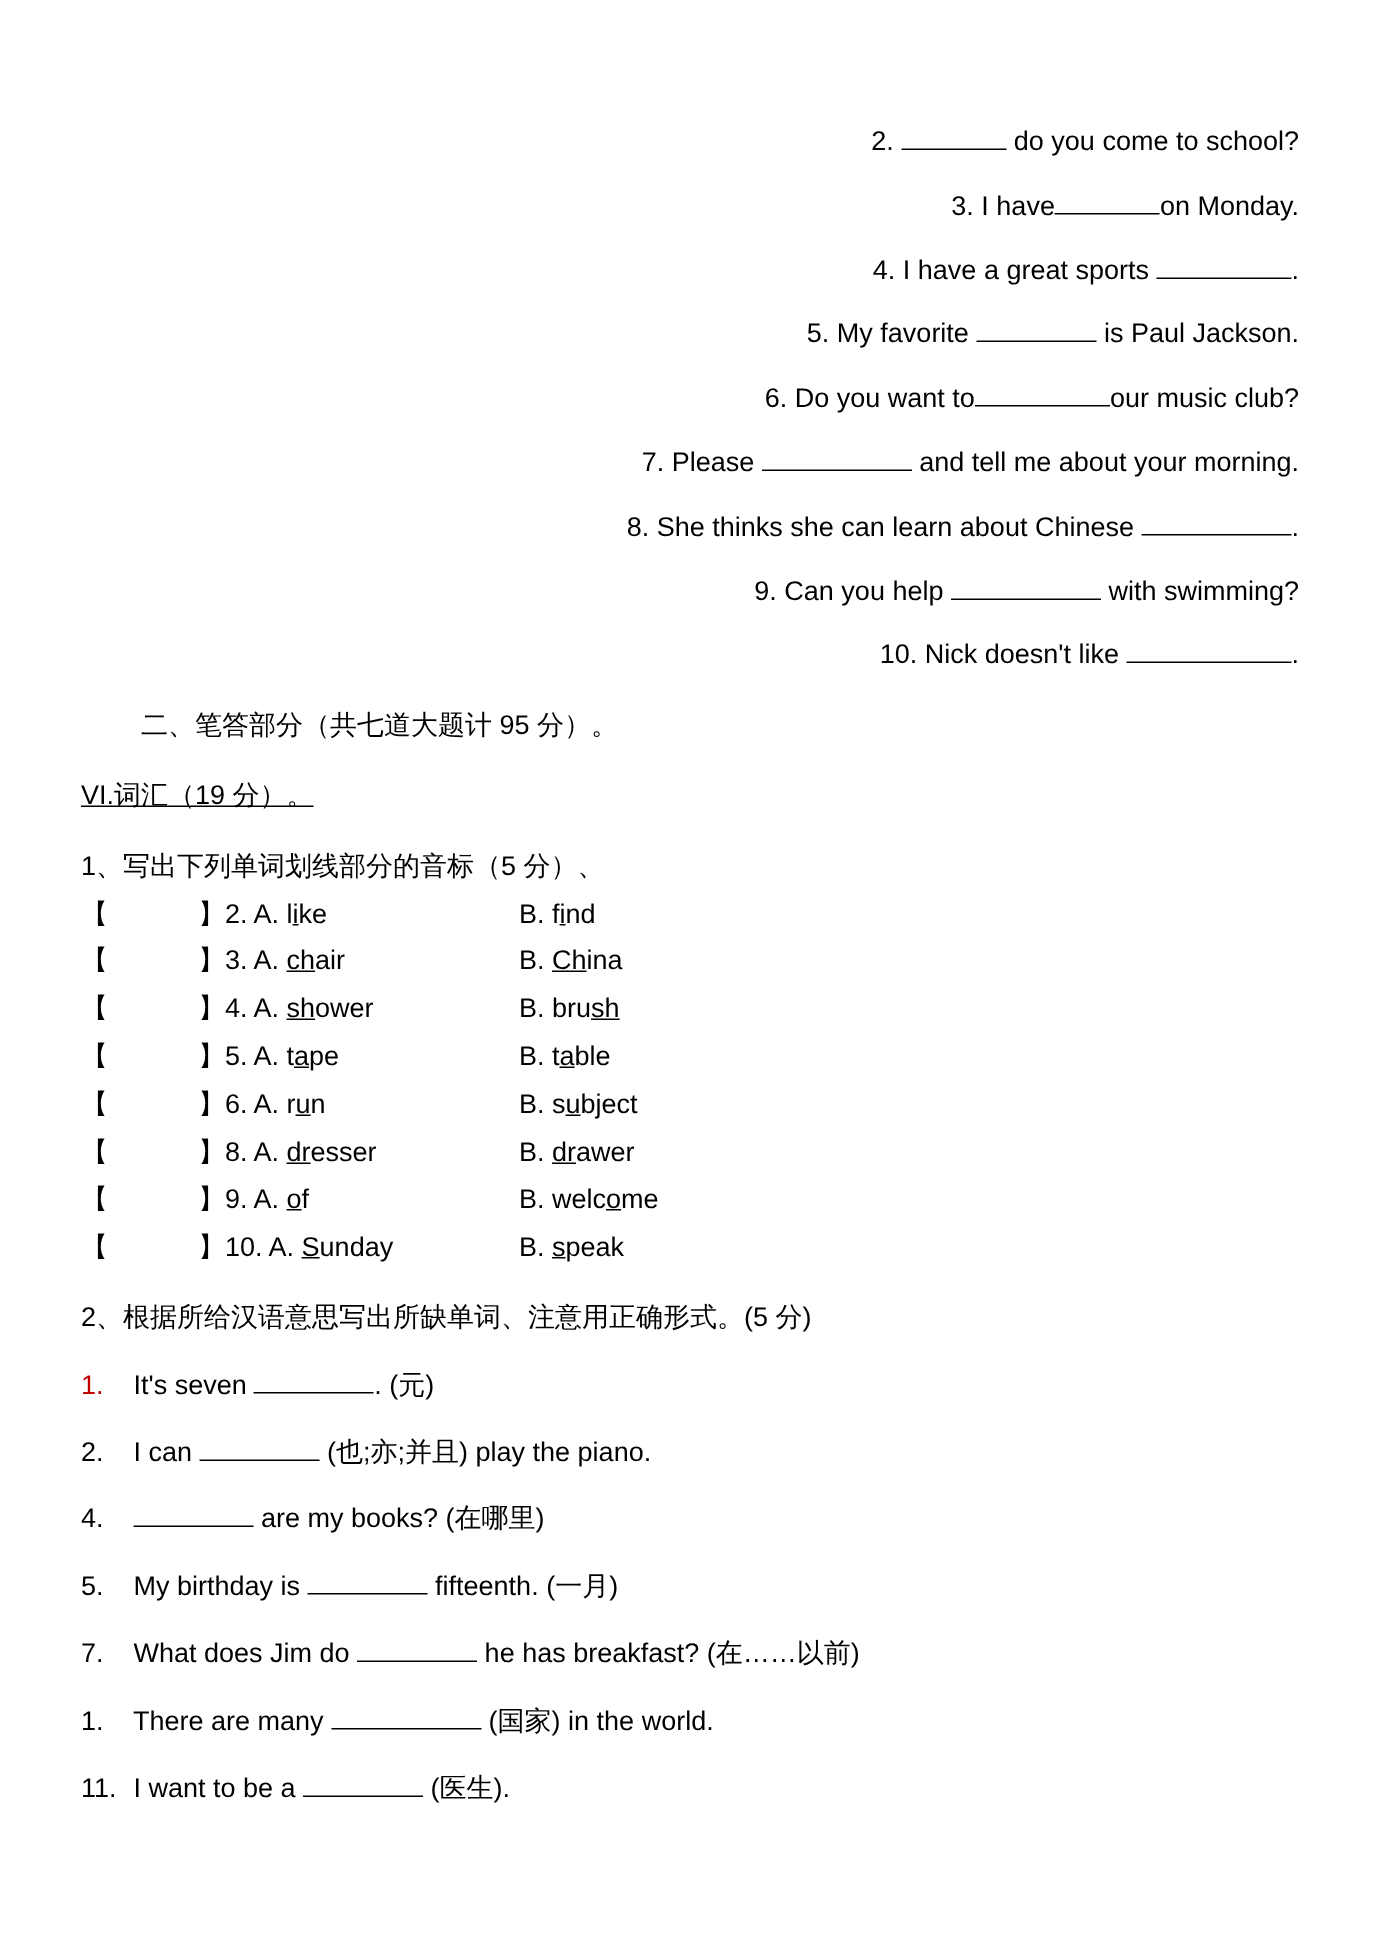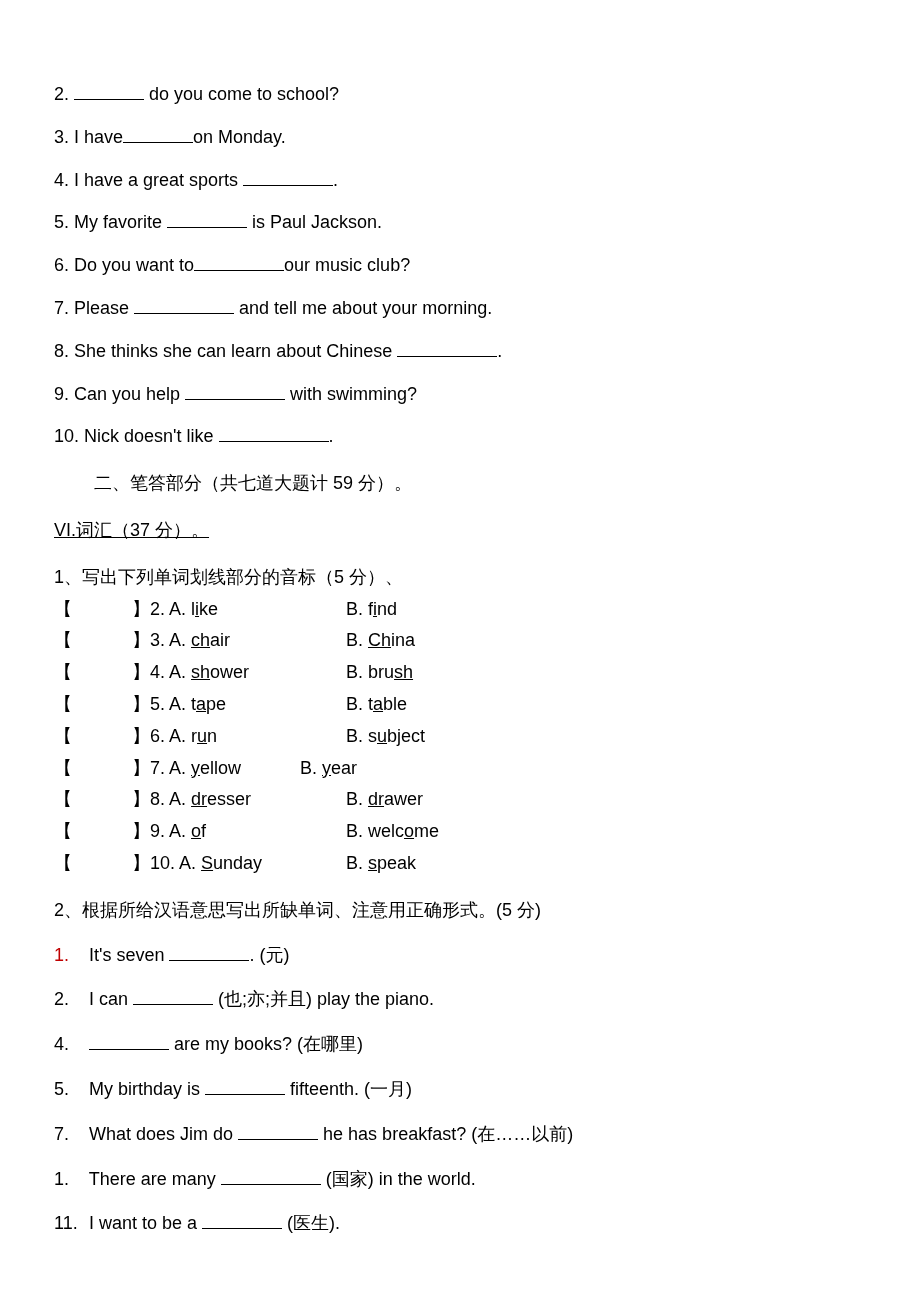--- a/index.html
+++ b/index.html
@@ -13,20 +13,21 @@
     font-family: Arial, "Microsoft YaHei", sans-serif;
     font-size: 18px;
     color: #000;
     line-height: 1.6;
   }
   .page {
     padding: 80px 54px 60px 54px;
   }
   .q-block p {
     margin: 0 0 14px 0;
+    text-align: right;
   }
   .blank {
     display: inline-block;
     border-bottom: 1px solid #000;
     height: 1em;
     vertical-align: baseline;
   }
   .w70 { width: 70px; }
   .w80 { width: 80px; }
   .w90 { width: 90px; }
@@ -60,32 +61,31 @@
       <p>4. I have a great sports <span class="blank w90"></span>.</p>
       <p>5. My favorite <span class="blank w80"></span> is Paul Jackson.</p>
       <p>6. Do you want to<span class="blank w90"></span>our music club?</p>
       <p>7. Please <span class="blank w100"></span> and tell me about your morning.</p>
       <p>8. She thinks she can learn about Chinese <span class="blank w100"></span>.</p>
       <p>9. Can you help <span class="blank w100"></span> with swimming?</p>
       <p>10. Nick doesn't like <span class="blank w110"></span>.</p>
     </div>
 
   <div class="tight">
-    <p class="indent">二、笔答部分（共七道大题计 59 分）。</p>
-    <p><span class="section-u">VI.词汇（37 分）。</span></p>
+    <p class="indent">二、笔答部分（共七道大题计 95 分）。</p>
+    <p><span class="section-u">VI.词汇（19 分）。</span></p>
     <p>1、写出下列单词划线部分的音标（5 分）、</p>
   </div>
 
   <div class="tight" id="phon-rows">
       <p class="phon-row"><span class="br">【</span><span class="bracket-a"></span><span class="br">】</span><span class="col-a">2. A. l<span class="underline-letter">i</span>ke</span><span>B. f<span class="underline-letter">i</span>nd</span></p>
       <p class="phon-row"><span class="br">【</span><span class="bracket-a"></span><span class="br">】</span><span class="col-a">3. A. <span class="underline-letter">ch</span>air</span><span>B. <span class="underline-letter">Ch</span>ina</span></p>
       <p class="phon-row"><span class="br">【</span><span class="bracket-a"></span><span class="br">】</span><span class="col-a">4. A. <span class="underline-letter">sh</span>ower</span><span>B. bru<span class="underline-letter">sh</span></span></p>
       <p class="phon-row"><span class="br">【</span><span class="bracket-a"></span><span class="br">】</span><span class="col-a">5. A. t<span class="underline-letter">a</span>pe</span><span>B. t<span class="underline-letter">a</span>ble</span></p>
       <p class="phon-row"><span class="br">【</span><span class="bracket-a"></span><span class="br">】</span><span class="col-a">6. A. r<span class="underline-letter">u</span>n</span><span>B. s<span class="underline-letter">u</span>bject</span></p>
-      <p class="phon-row"><span class="br">【</span><span class="bracket-a"></span><span class="br">】</span><span class="col-a-narrow">7. A. <span class="underline-letter">y</span>ellow</span><span>B. <span class="underline-letter">y</span>ear</span></p>
       <p class="phon-row"><span class="br">【</span><span class="bracket-a"></span><span class="br">】</span><span class="col-a">8. A. <span class="underline-letter">dr</span>esser</span><span>B. <span class="underline-letter">dr</span>awer</span></p>
       <p class="phon-row"><span class="br">【</span><span class="bracket-a"></span><span class="br">】</span><span class="col-a">9. A. <span class="underline-letter">o</span>f</span><span>B. welc<span class="underline-letter">o</span>me</span></p>
       <p class="phon-row"><span class="br">【</span><span class="bracket-a"></span><span class="br">】</span><span class="col-a">10. A. <span class="underline-letter">S</span>unday</span><span>B. <span class="underline-letter">s</span>peak</span></p>
     </div>
 
   <div class="tight">
     <p>2、根据所给汉语意思写出所缺单词、注意用正确形式。(5 分)</p>
   </div>
   <div class="tight" id="fill-rows">
       <p class="fill-row"><span class="fill-num num-red">1.</span>  It's seven <span class="blank w80"></span>. (元)</p>

